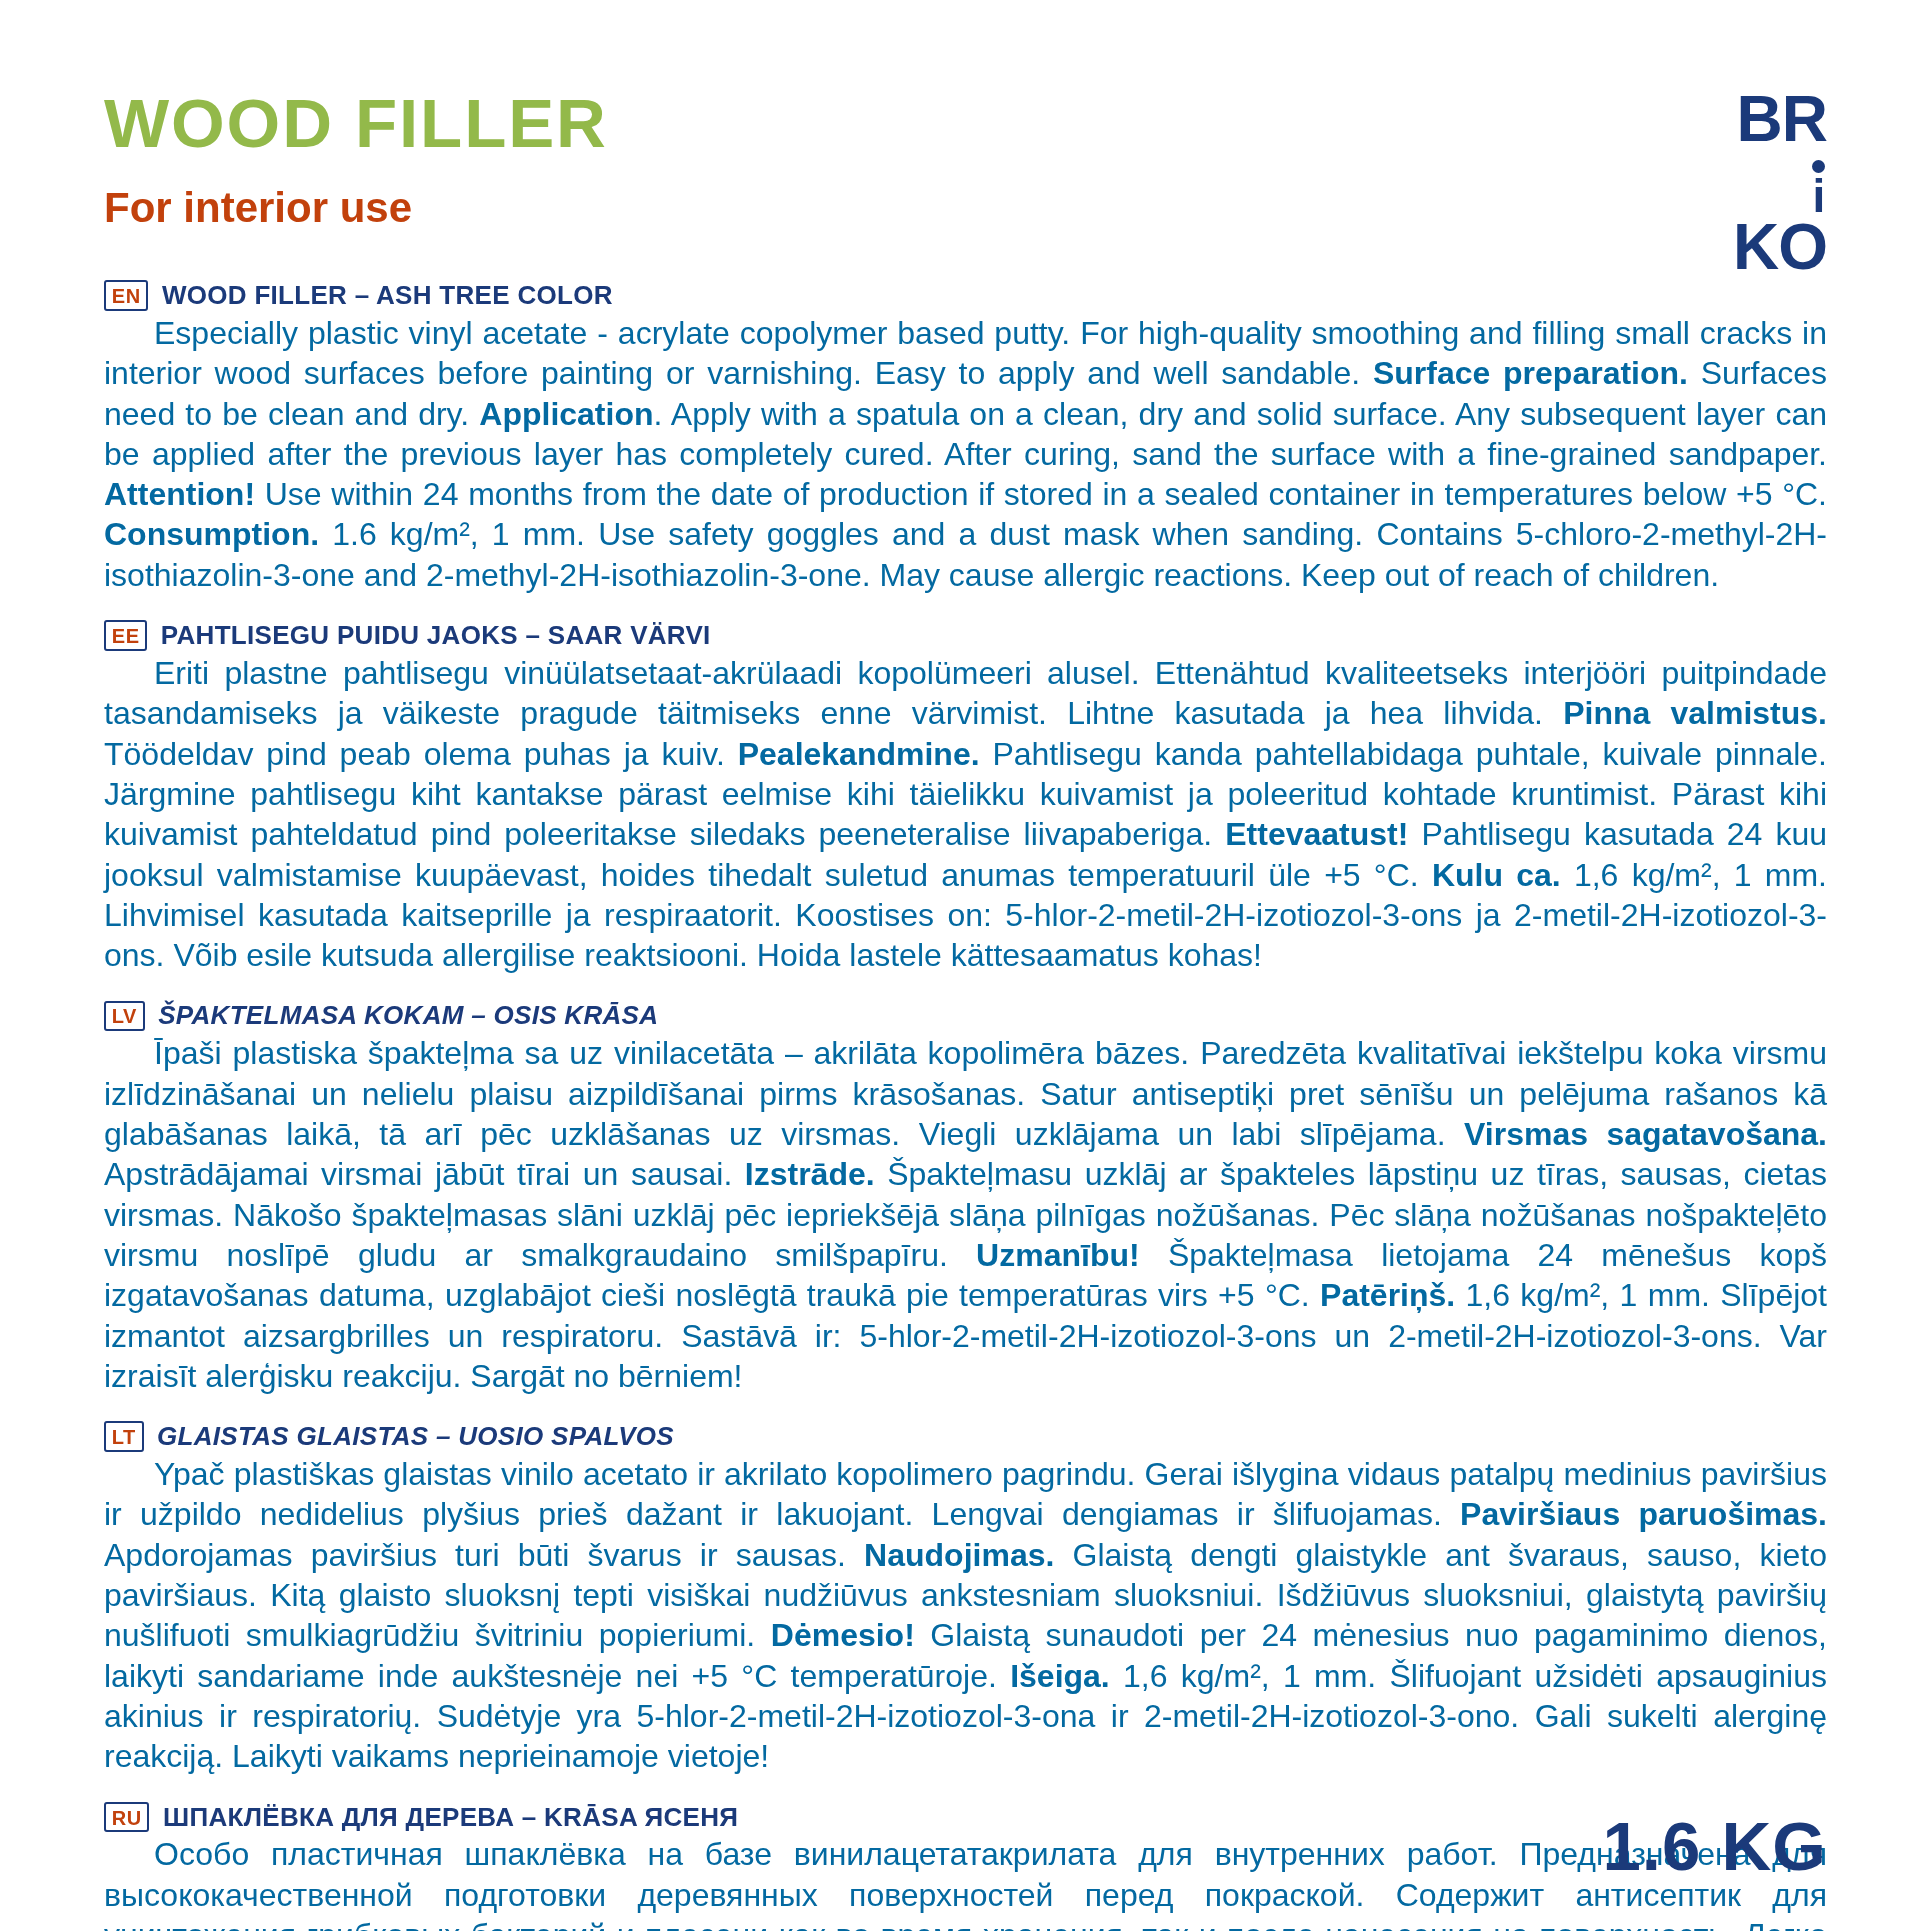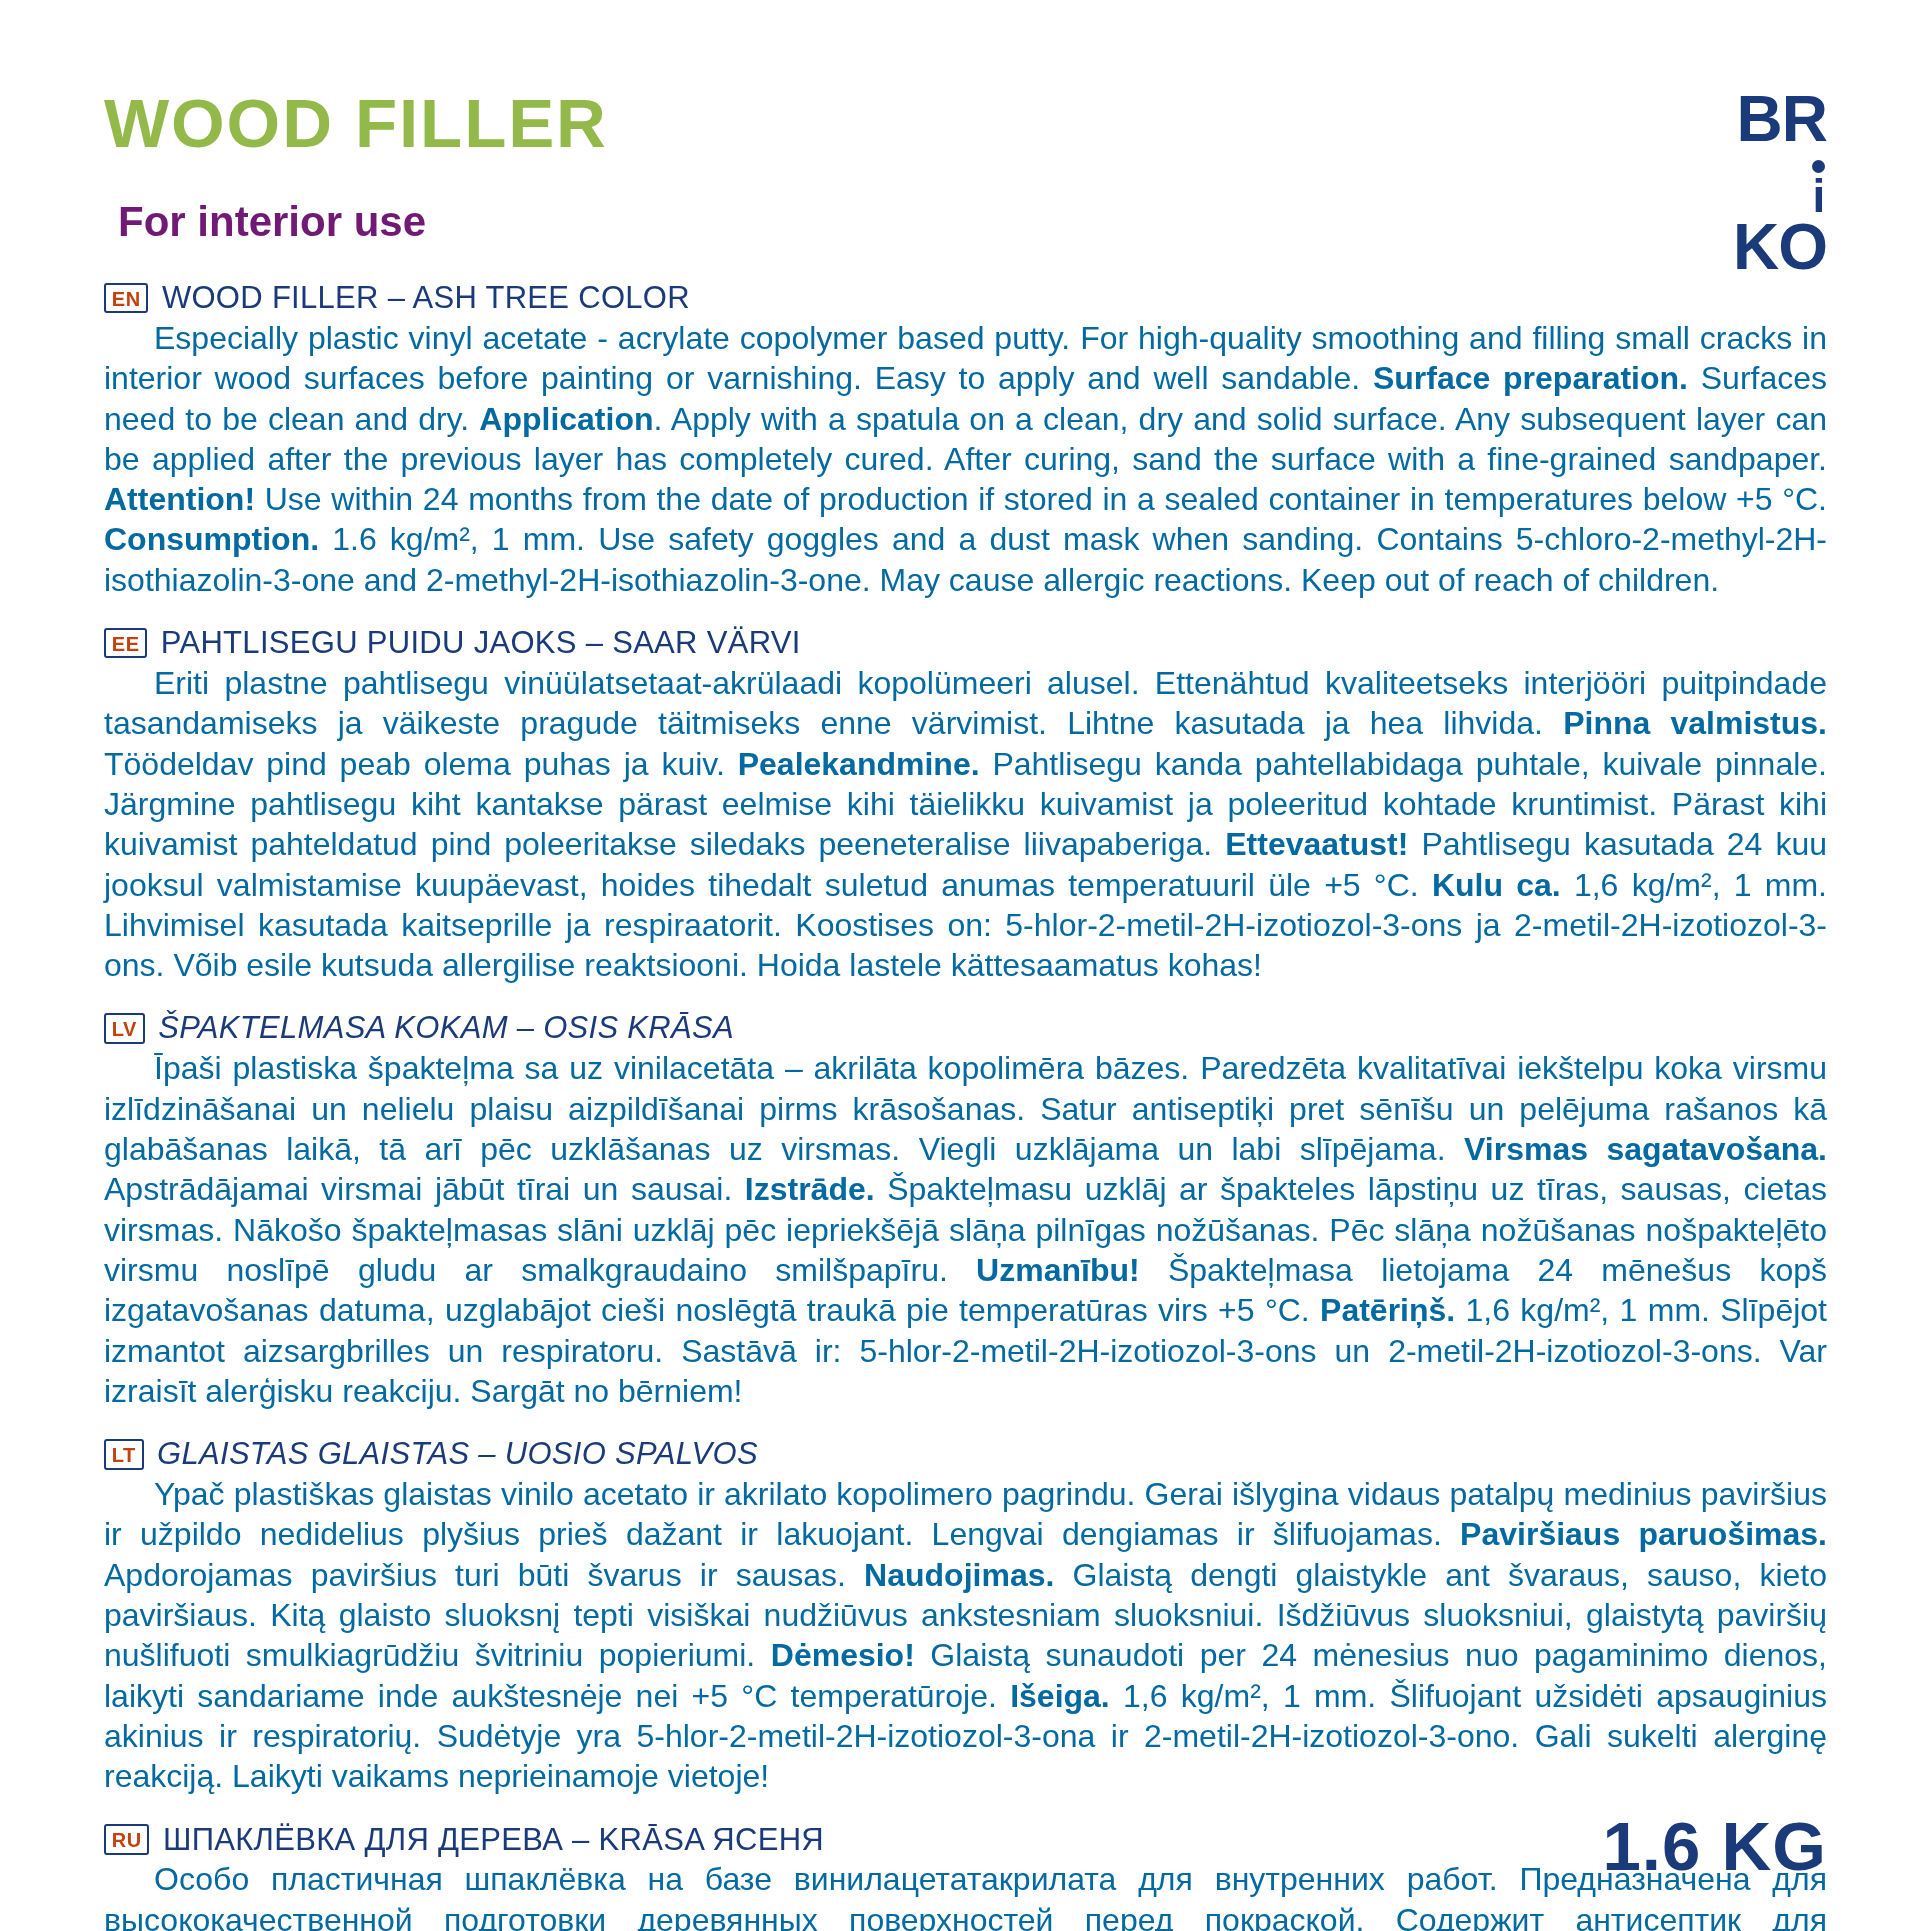--- a/index.html
+++ b/index.html
@@ -32,22 +32,22 @@
     font-weight: bold;
     letter-spacing: 1.9px;
     color: #93b94a;
     line-height: 1;
     margin: 0;
     padding-top: 11.6px;
   }
   .product-subtitle {
     font-size: 42px;
     font-weight: bold;
-    color: #701a75;
-    margin: 14px;
+    color: #c2410c;
+    margin: 0;
     padding-top: 29px;
     line-height: 1;
   }
   .brand-logo {
     position: absolute;
     right: 0;
     top: 9.7px;
     font-size: 64px;
     font-weight: bold;
     letter-spacing: -1px;
@@ -92,22 +92,22 @@
     border-radius: 2.9px;
     font-size: 20px;
     font-weight: bold;
     line-height: 1;
     padding: 3.9px 5.8px 2.9px 5.8px;
     margin-right: 13.5px;
     color: #c2410c;
     letter-spacing: 0.5px;
   }
   .lang-title {
-    font-size: 31px;
-    font-weight: normal;
+    font-size: 26px;
+    font-weight: bold;
     color: #1b3a7a;
     letter-spacing: 0.3px;
     font-style: italic;
   }
   .lang-title.upright { font-style: normal; }
   .lang-body {
     font-size: 32px;
     line-height: 1.26;
     color: #0369a1;
     text-align: justify;

